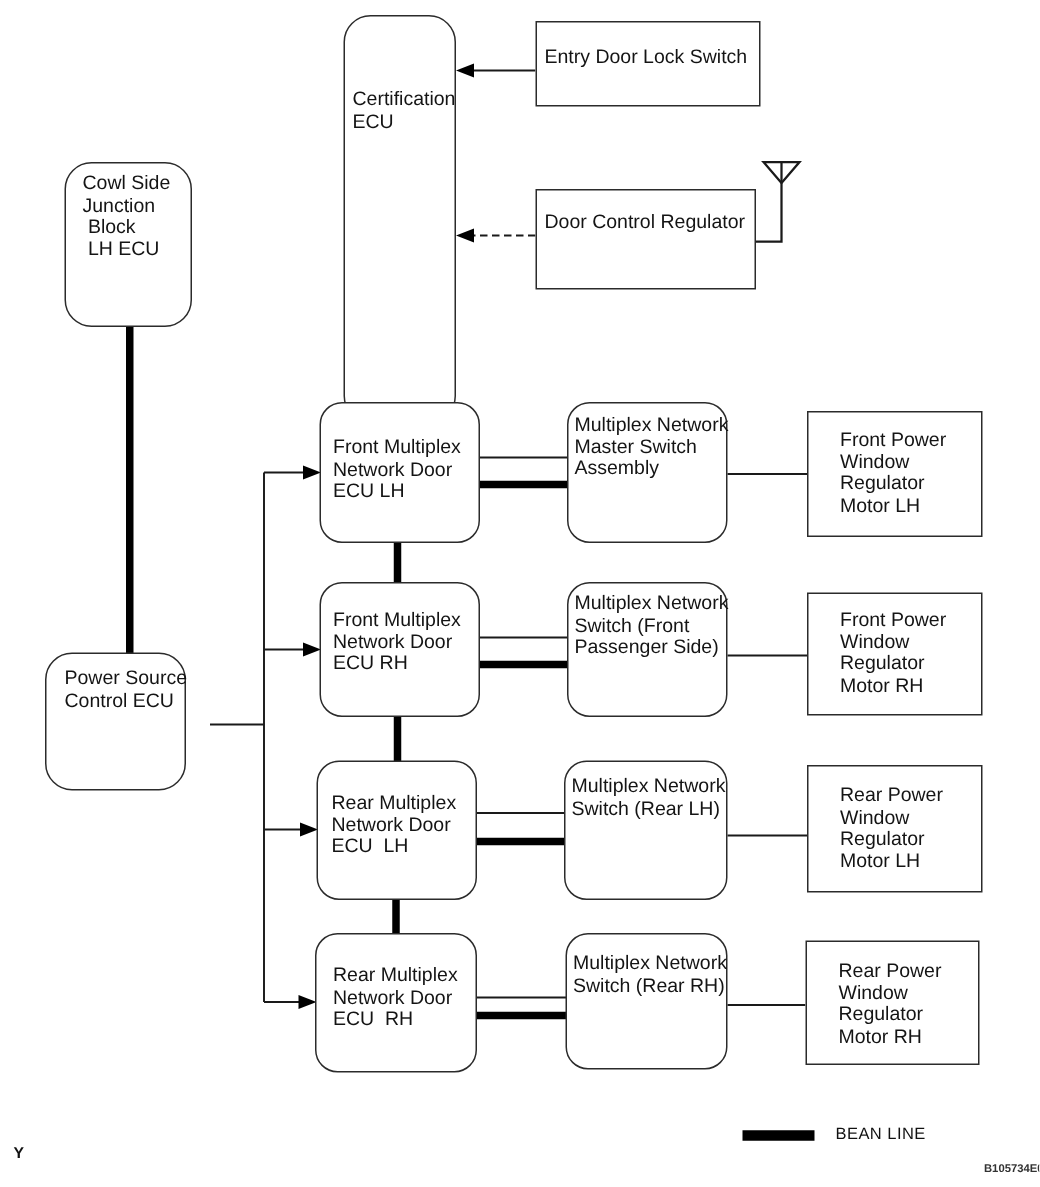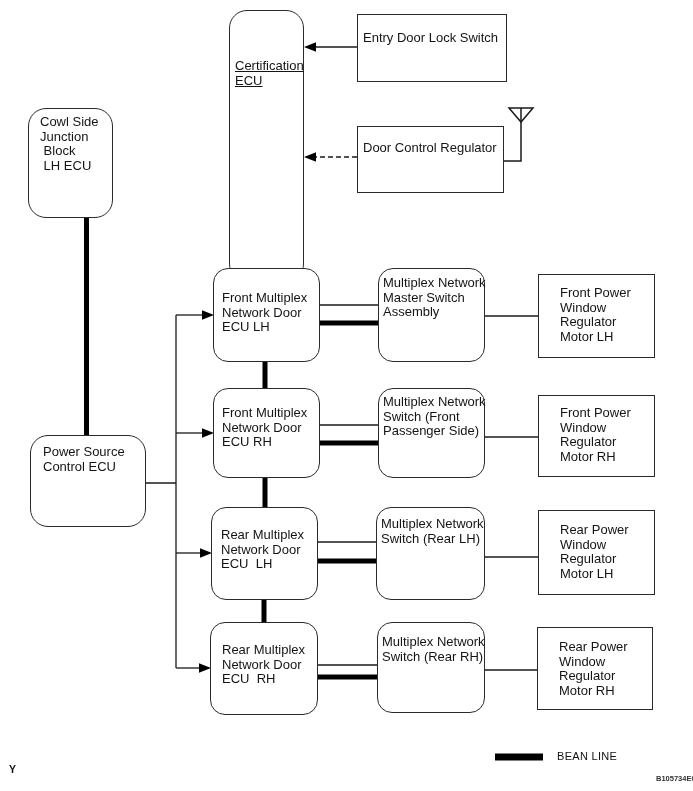--- a/index.html
+++ b/index.html
@@ -10,25 +10,25 @@
   .wires{position:absolute;left:0;top:0;width:693px;height:791px;}
   .box{
     position:absolute;box-sizing:border-box;background:#ffffff;
     border:1.4px solid #2b2b2b;font-size:13px;line-height:14.6px;
     white-space:pre;color:#141414;
   }
   .round{border-radius:15px;}
   .biground{border-radius:18px;}
 
   
-  .n-cowl        {left:28px;  top:108px; width:85px;  height:110px; padding:6px 2px 3px 11px;}
-  .n-cert        {left:229px; top:10px;  width:75px;  height:272px; padding:48px 0 0 5px;text-decoration:underline;}
-  .n-entry       {left:357px; top:14px;  width:150px; height:68px;  padding:16px 0 0 5px;}
+  .n-cowl        {left:43px;  top:108px; width:85px;  height:110px; padding:6px 2px 3px 11px;}
+  .n-cert        {left:229px; top:10px;  width:75px;  height:272px; padding:48px 0 0 5px;}
+  .n-entry       {left:357px; top:14px;  width:150px; height:57px;  padding:16px 0 0 5px;}
   .n-receiver    {left:357px; top:126px; width:147px; height:67px;  padding:14px 0 0 5px;}
-  .n-power       {left:30px;  top:435px; width:116px; height:92px;  padding:9px 0 0 12px;}
+  .n-power       {left:30px;  top:435px; width:94px; height:92px;  padding:9px 0 0 12px;}
   .n-fl-ecu      {left:213px; top:268px; width:107px; height:94px;  padding:22px 0 0 8px;}
   .n-fr-ecu      {left:213px; top:388px; width:107px; height:90px;  padding:17px 0 0 8px;}
   .n-rl-ecu      {left:211px; top:507px; width:107px; height:93px;  padding:20px 0 0 9px;}
   .n-rr-ecu      {left:210px; top:622px; width:108px; height:93px;  padding:20px 0 0 11px;}
   .n-master-sw   {left:378px; top:268px; width:107px; height:94px;  padding:7px 0 0 4px;}
   .n-fp-sw       {left:378px; top:388px; width:107px; height:90px;  padding:6px 0 0 4px;}
   .n-rl-sw       {left:376px; top:507px; width:109px; height:93px;  padding:9px 0 0 4px;}
   .n-rr-sw       {left:377px; top:622px; width:108px; height:91px;  padding:12px 0 0 4px;}
   .n-fl-motor    {left:538px; top:274px; width:117px; height:84px;  padding:11px 0 0 21px;}
   .n-fr-motor    {left:538px; top:395px; width:117px; height:82px;  padding:10px 0 0 21px;}

